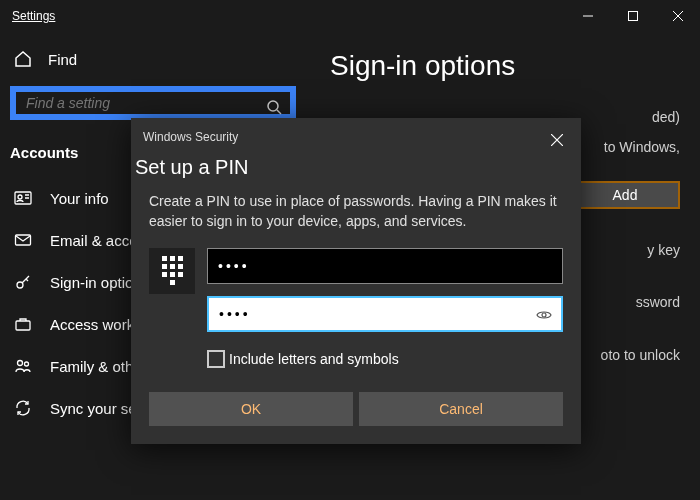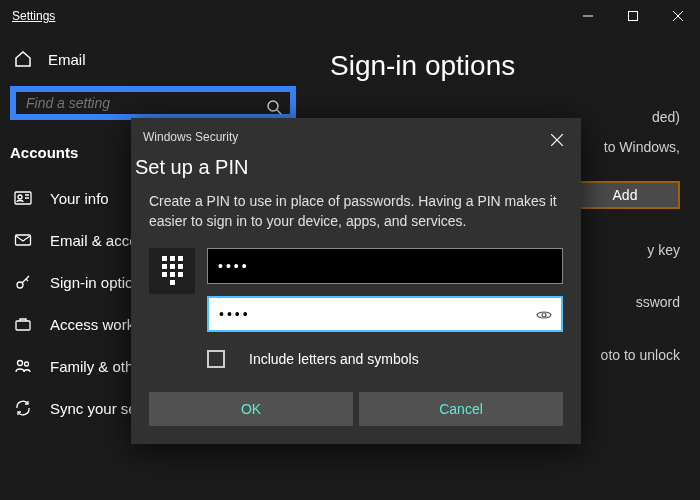--- a/index.html
+++ b/index.html
@@ -40,24 +40,24 @@
   .dlg-desc { font-size:14px; color:#e0e0e0; padding:0 24px 16px 18px; line-height:1.45; }
   .pinrow { display:flex; gap:12px; padding:0 18px; align-items:flex-start; }
   .keypad { width:46px; height:46px; background:#202020; display:flex; align-items:center; justify-content:center; }
   .keypad .grid { display:grid; grid-template-columns:repeat(3,5px); grid-template-rows:repeat(4,5px); gap:3px; }
   .keypad .dot { width:5px; height:5px; background:#fff; }
   .pinfields { flex:1; display:flex; flex-direction:column; gap:12px; }
   .pinfield { height:36px; border:1px solid #888; display:flex; align-items:center; padding:0 10px; font-size:14px; letter-spacing:3px; position:relative; }
   .pinfield.dark { background:#000; color:#fff; }
   .pinfield.light { background:#fff; color:#000; border:2px solid #4cc2ff; }
   .pinfield .eye { position:absolute; right:8px; top:8px; }
-  .chkrow { display:flex; align-items:center; gap:24px; padding:18px 18px 0 76px; }
+  .chkrow { display:flex; align-items:center; gap:4px; padding:18px 18px 0 76px; }
   .chkbox { width:18px; height:18px; border:2px solid #ccc; background:transparent; }
   .dlg-btnrow { display:flex; gap:6px; padding:24px 18px 0 18px; }
-  .dlg-btn { flex:1; height:34px; background:#515151; color:#5eead4; display:flex; align-items:center; justify-content:center; font-size:14px; }
+  .dlg-btn { flex:1; height:34px; background:#515151; color:#fdba74; display:flex; align-items:center; justify-content:center; font-size:14px; }
   svg { display:block; }
 </style>
 </head>
 <body>
 
 <div class="window">
 
   <div class="titlebar">
     <div class="left">Settings</div>
     <div class="winbtns">
@@ -81,21 +81,21 @@
 
   <div class="body">
 
     <div class="sidebar">
       <div class="home">
         <span class="nicon">
           <svg width="18" height="18" viewBox="0 0 18 18" fill="none" stroke="#fff" stroke-width="1.5">
               <path d="M2 8 L9 2 L16 8 V16 H2 Z"></path>
             </svg>
         </span>
-        <span>Email</span>
+        <span>Find</span>
       </div>
       <div class="search-wrap">
         <div class="search">
           <input placeholder="Find a setting" style="">
           <span class="sicon">
             <svg width="16" height="16" viewBox="0 0 16 16" fill="none" stroke="#ccc" stroke-width="1.5">
                 <circle cx="7" cy="7" r="5"></circle>
                 <path d="M11 11 L15 15"></path>
               </svg>
           </span>

